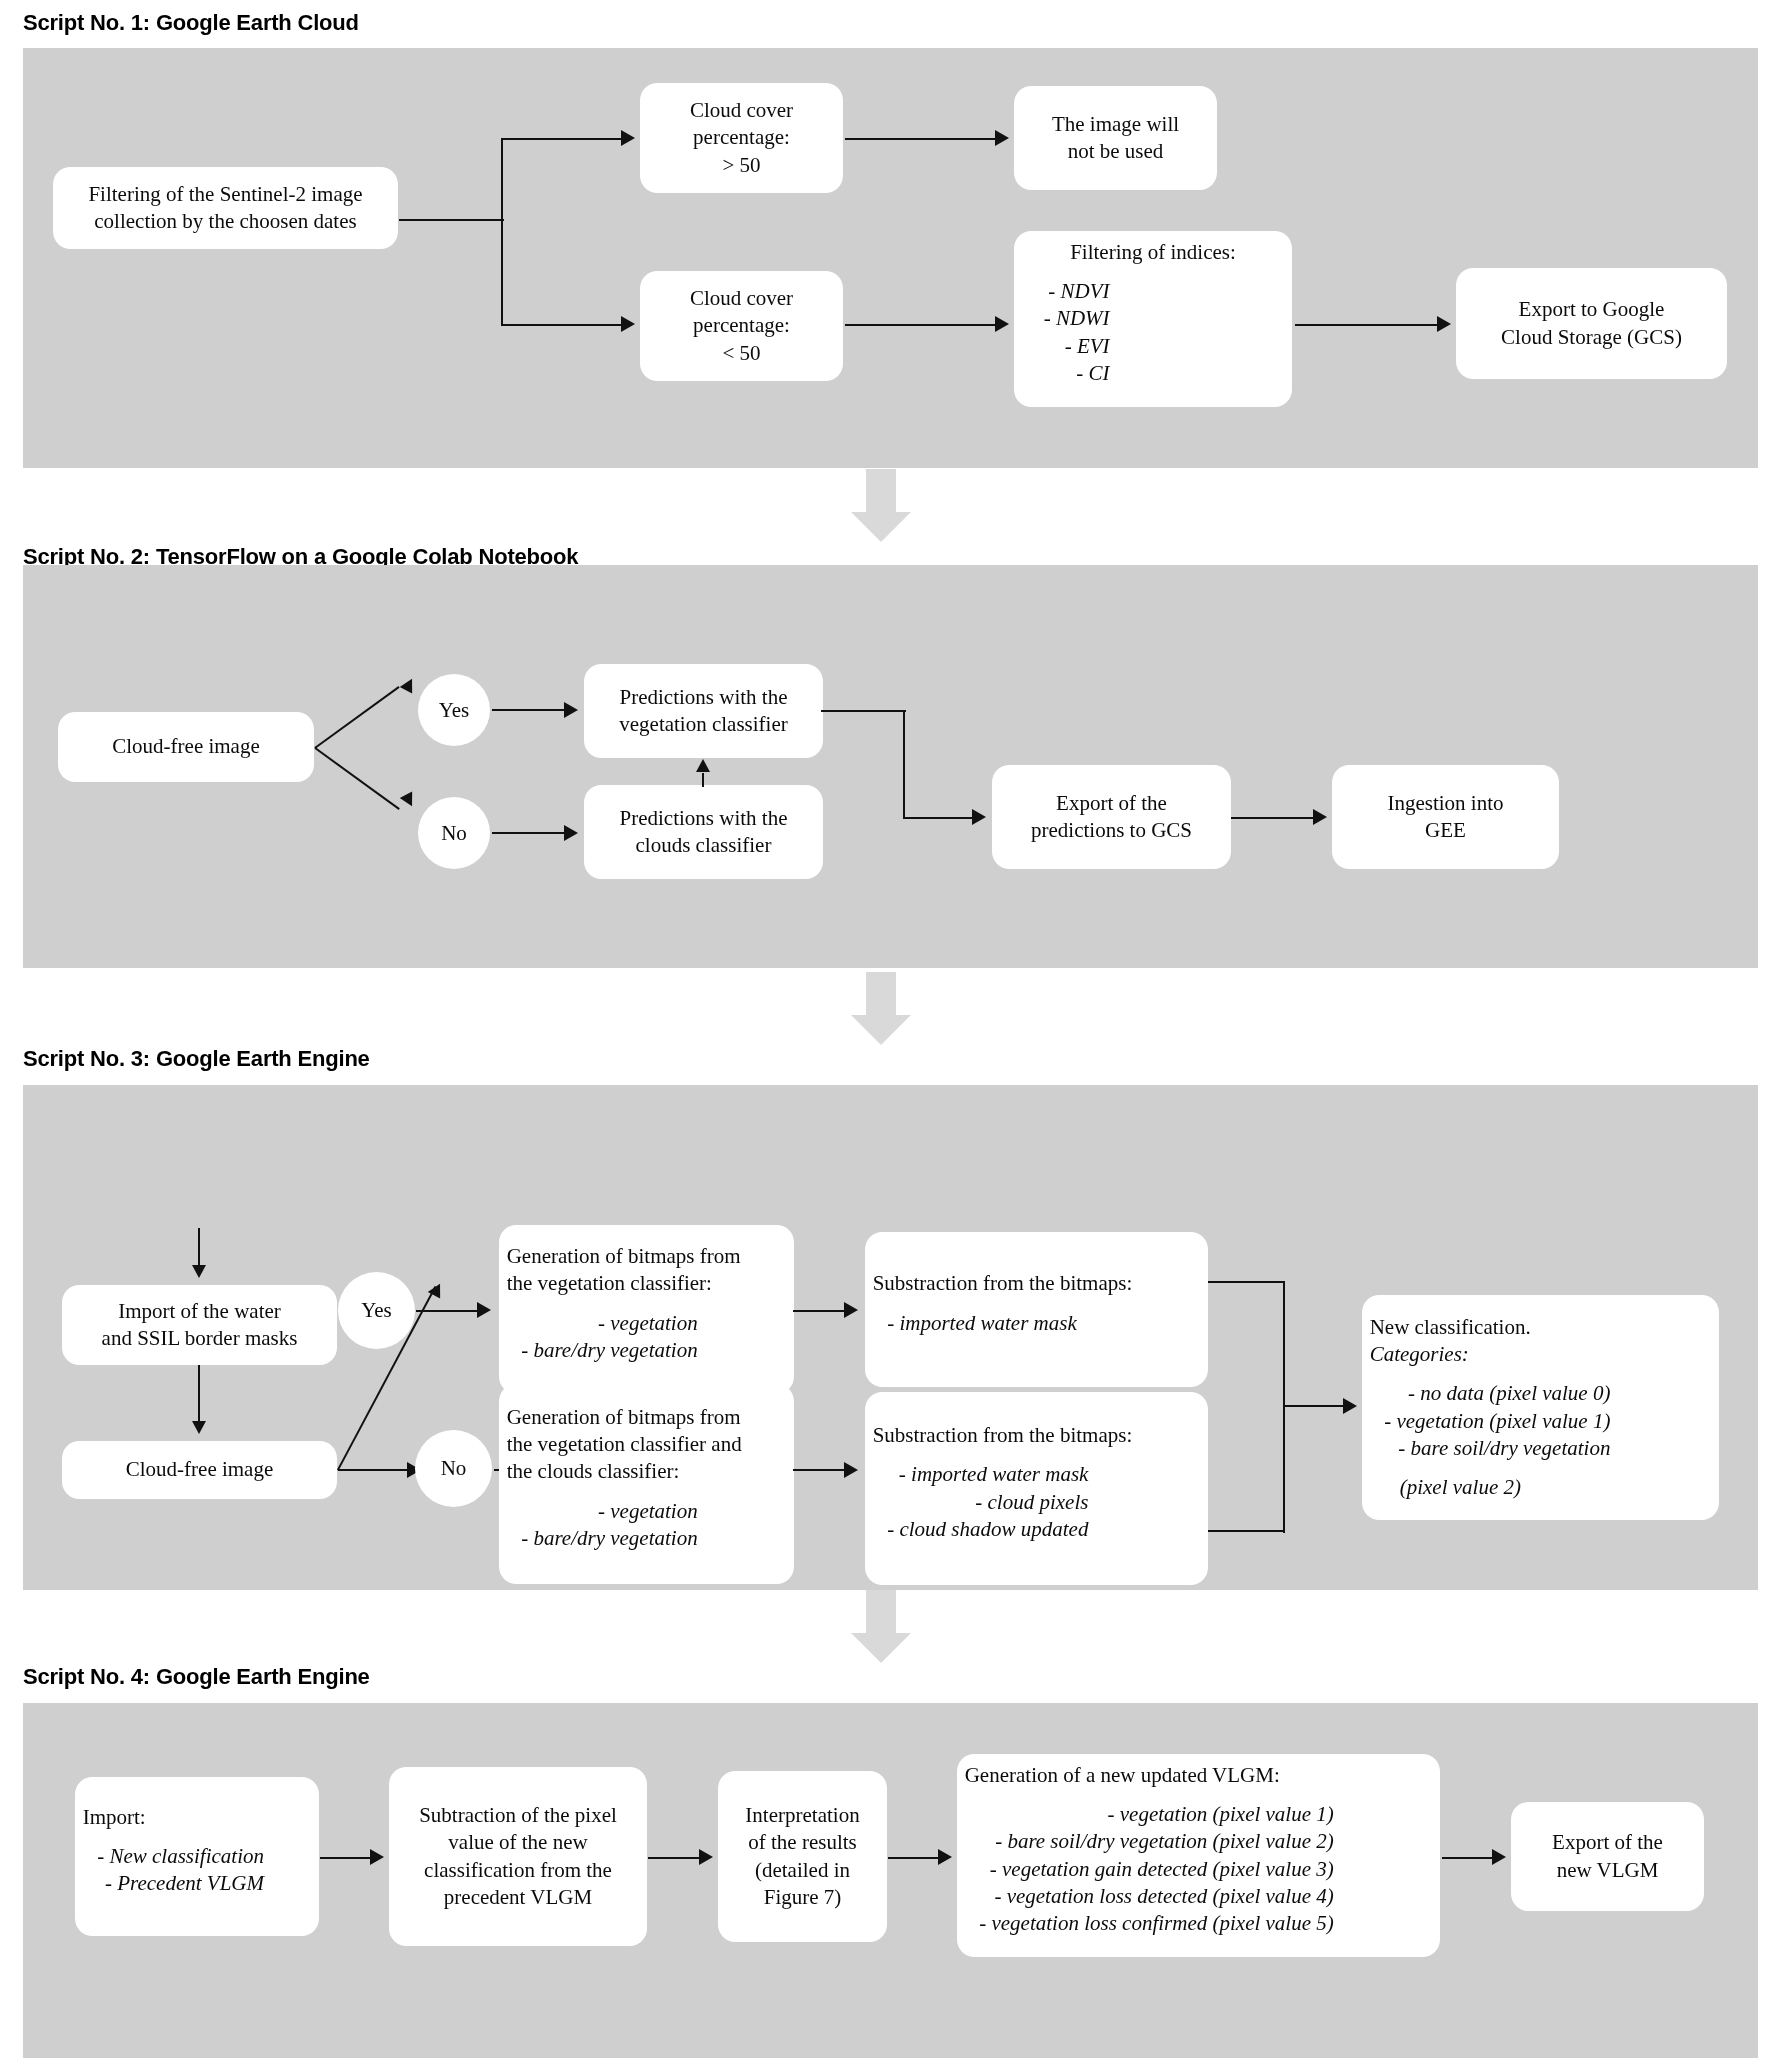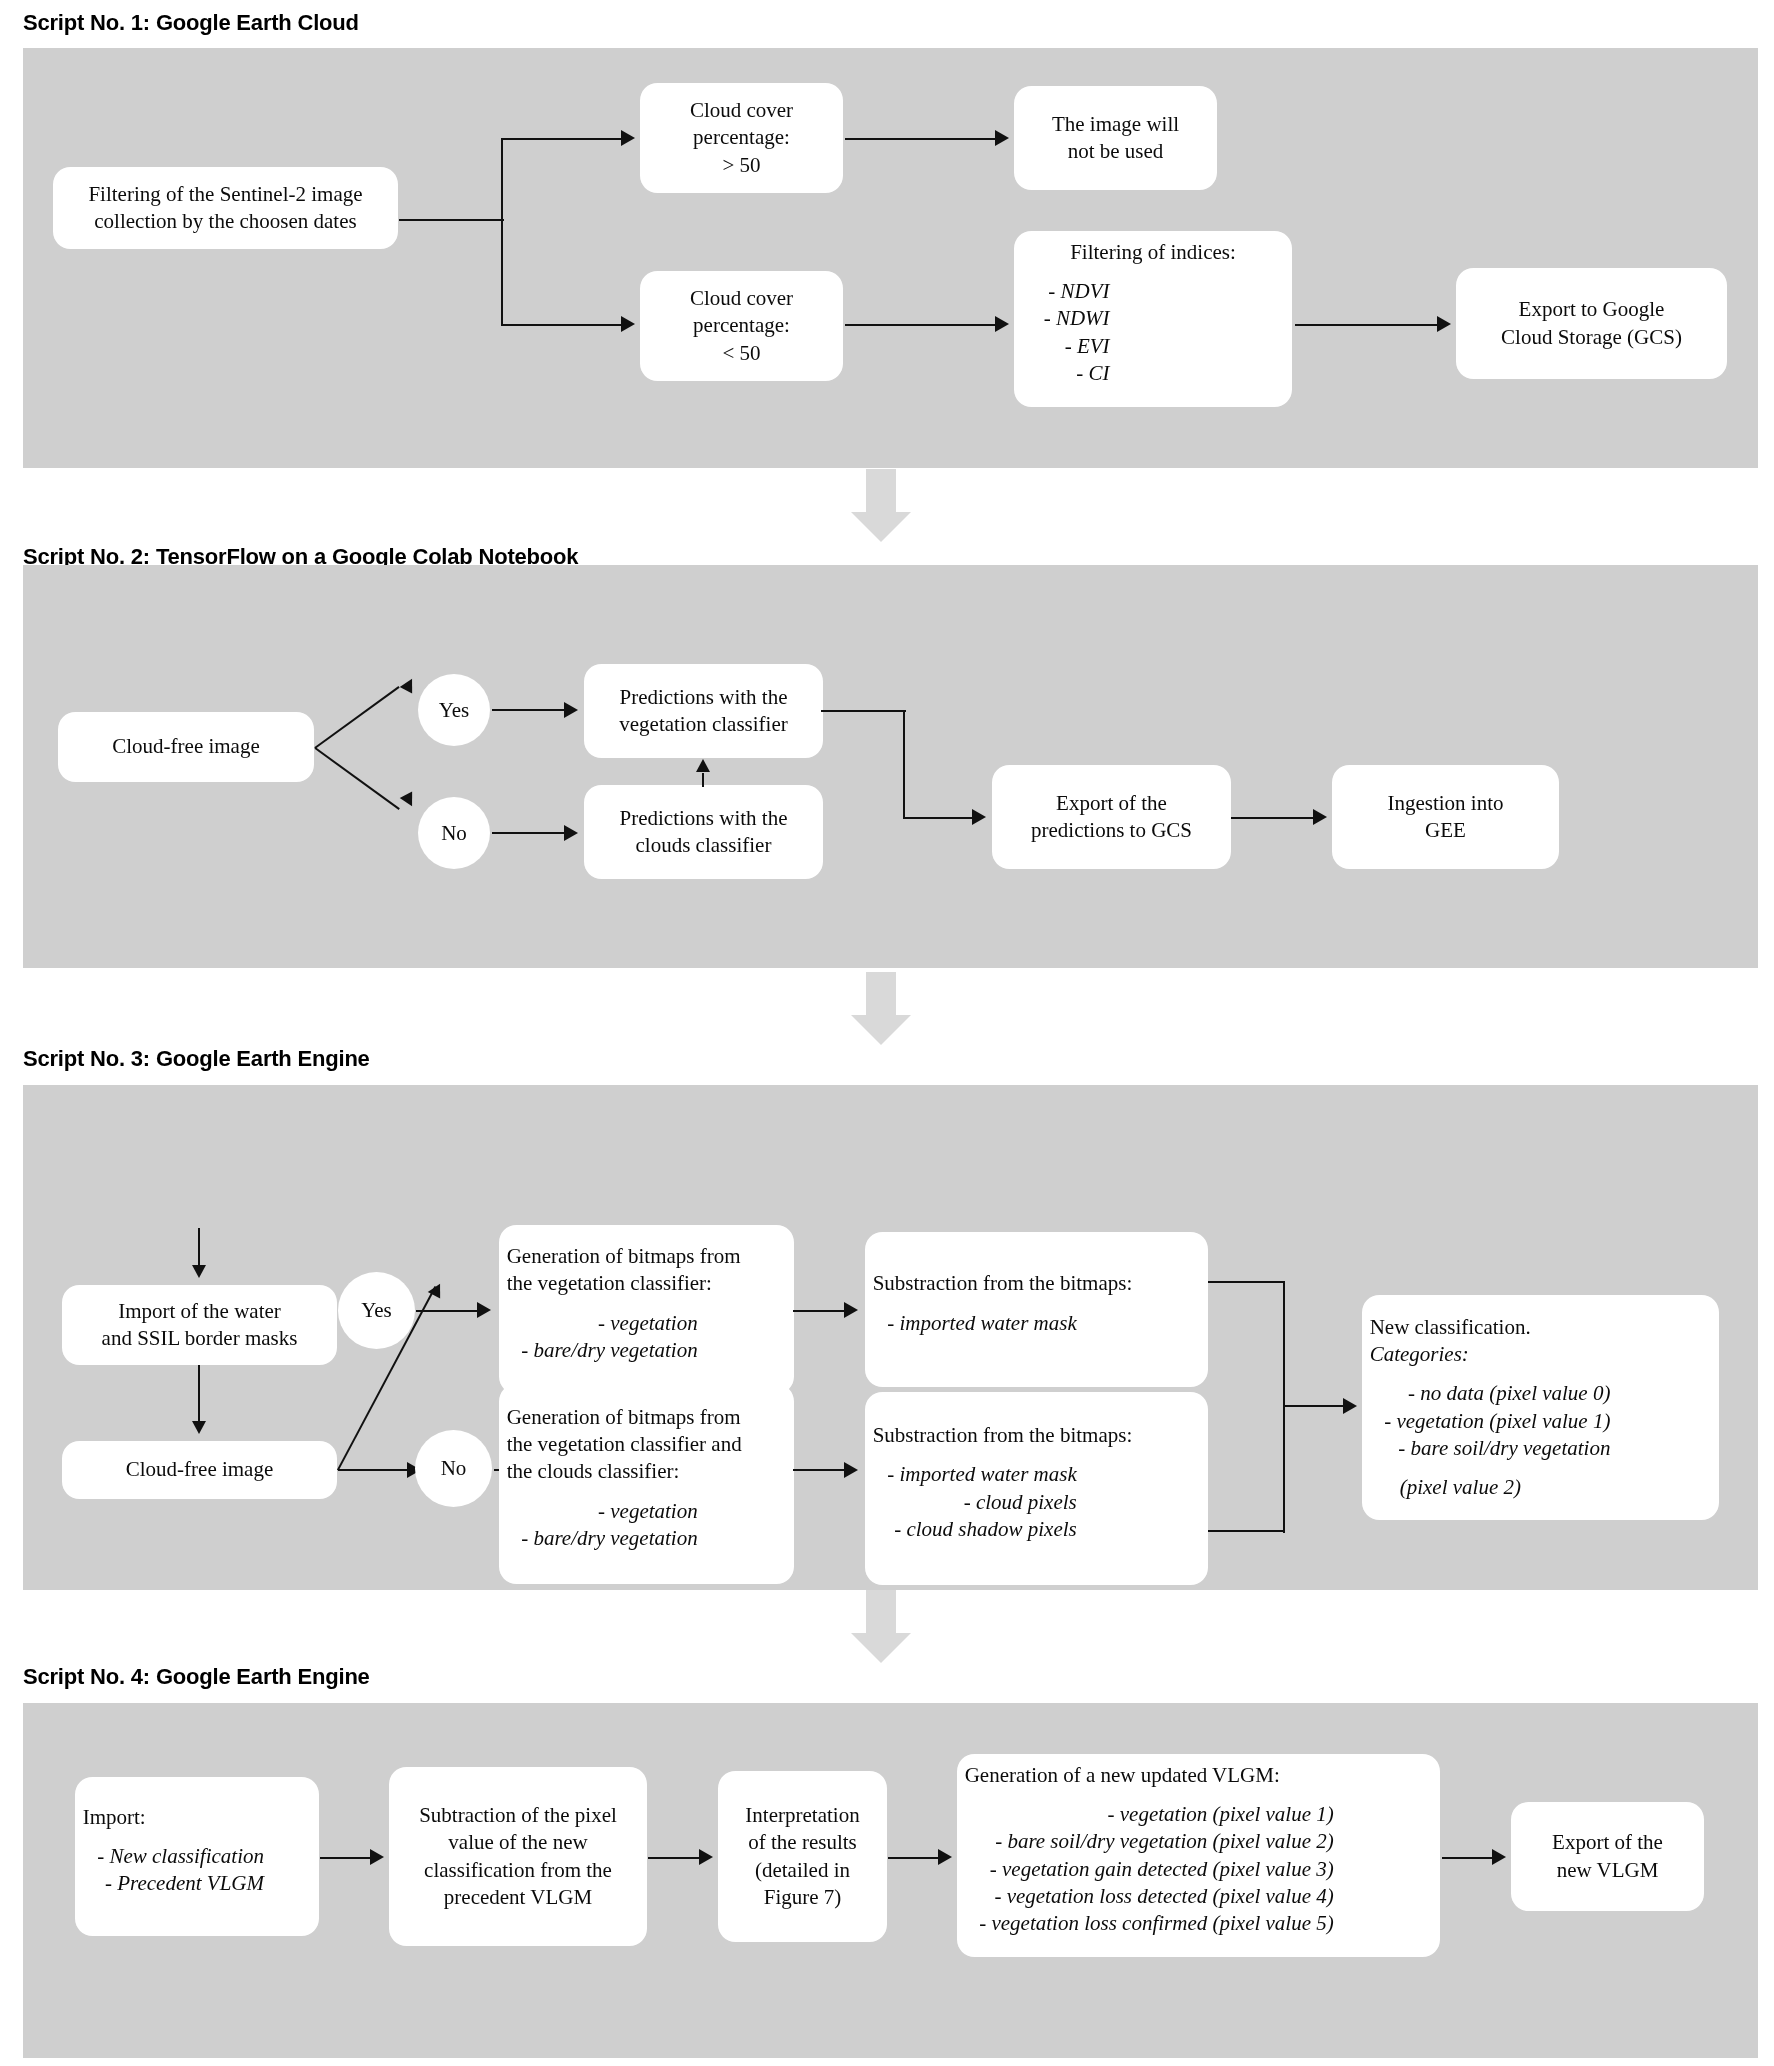--- a/index.html
+++ b/index.html
@@ -282,21 +282,21 @@
     <ul class="ind2">
       <li>imported water mask</li>
     </ul>
   </div>
 
   <div class="node left" style="left:865px;top:353px;width:343px;height:193px;">
     <span class="ttl">Substraction from the bitmaps:</span>
     <ul class="ind2">
       <li>imported water mask</li>
       <li>cloud pixels</li>
-      <li>cloud shadow pixels</li>
+      <li>cloud shadow updated</li>
     </ul>
   </div>
 
   <div class="hline" style="left:1208px;top:242px;width:77px;"></div>
   <div class="hline" style="left:1208px;top:491px;width:77px;"></div>
   <div class="vline" style="left:1283px;top:242px;height:252px;"></div>
   <div class="hline" style="left:1283px;top:366px;width:63px;"></div>
   <div class="arr-r" style="left:1343px;top:359px;"></div>
 
   <div class="node left" style="left:1362px;top:256px;width:357px;height:225px;">

